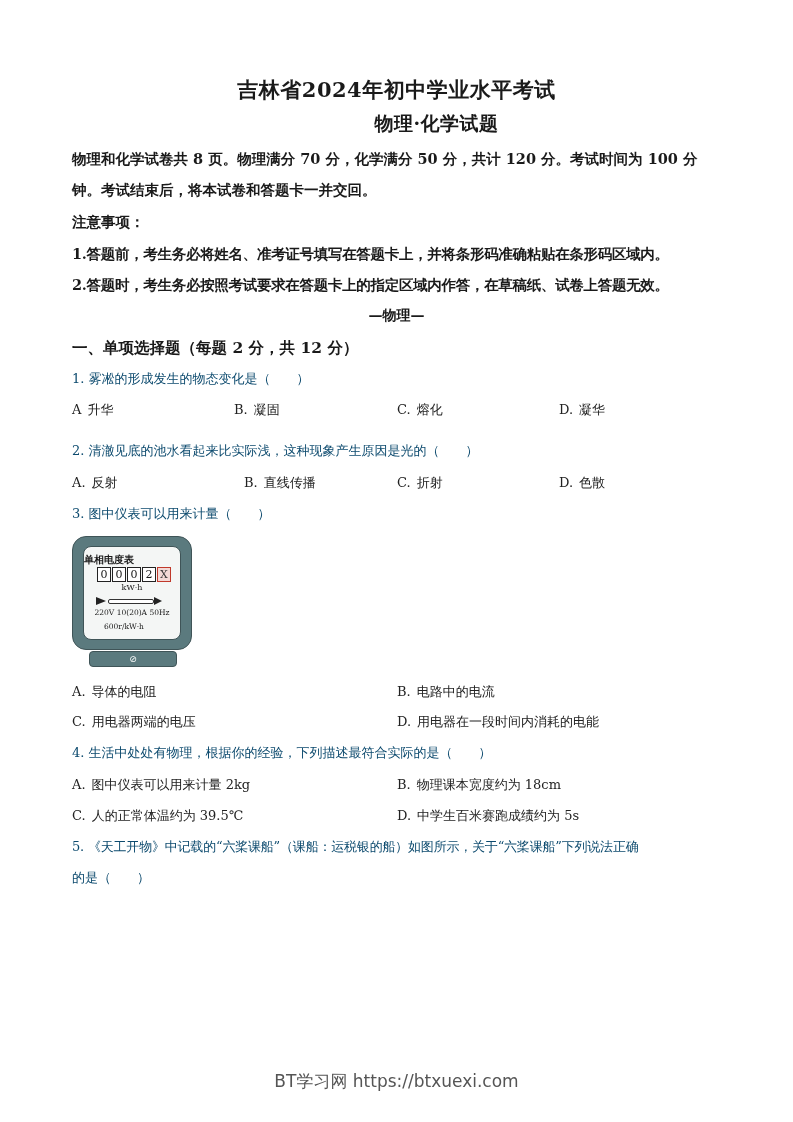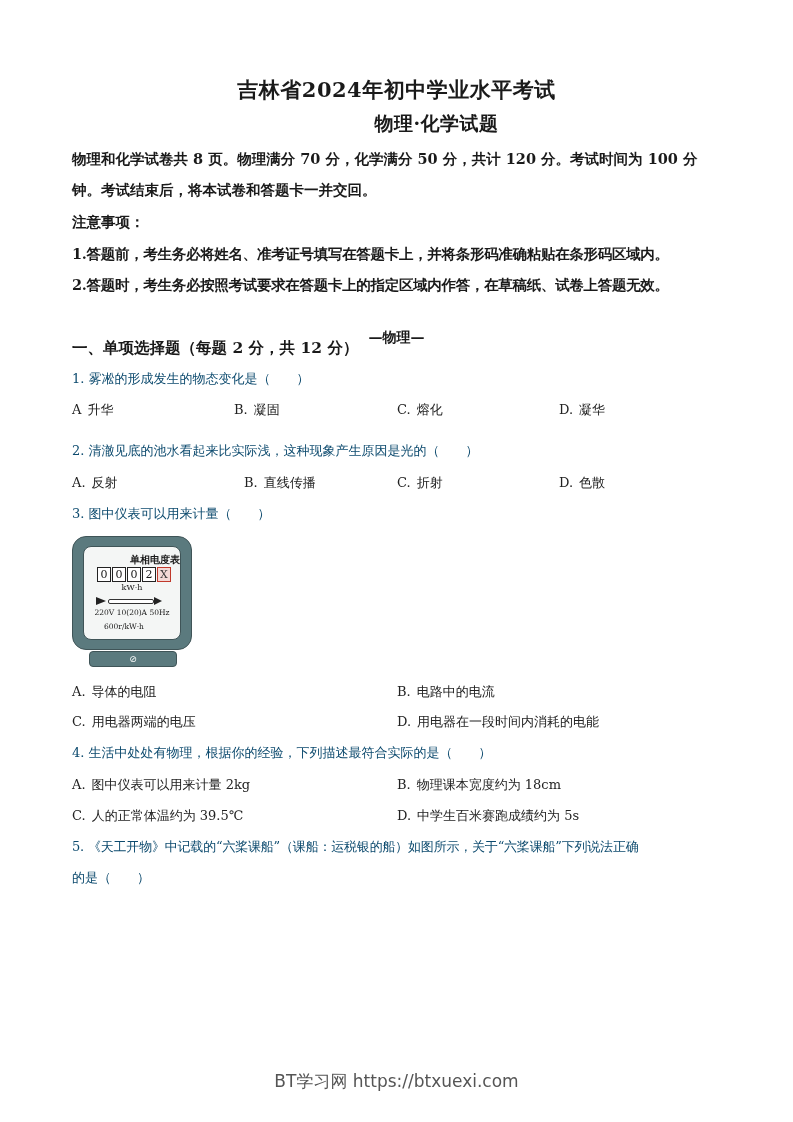--- a/index.html
+++ b/index.html
@@ -10,37 +10,37 @@
   }
   .abs { position: absolute; }
   .title {
     left: 0; width: 793px; text-align: center;
     font-weight: bold; font-size: 21px; letter-spacing: 0.5px;
   }
   .title1 { top: 76px; }
   .title2 { top: 111px; font-size: 19px; padding-left: 40px; }
   .line { position: absolute; left: 72px; font-size: 13.5px; white-space: nowrap; }
   .boldline { font-weight: bold; font-size: 14.5px; }
-  .section-divider { left: 0; width: 793px; text-align: center; font-size: 14px; font-weight: bold; margin-top: 22px; }
+  .section-divider { left: 0; width: 793px; text-align: center; font-size: 14px; font-weight: bold; }
   .section-header { left: 72px; font-size: 15.5px; font-weight: bold; }
   .q { position: absolute; left: 72px; font-size: 13px; white-space: nowrap; color: #0c4a6e; }
   .opt { position: absolute; font-size: 13px; white-space: nowrap; color: #222; }
   .opt .lbl { margin-right: 6px; }
 
   
   .meter { left: 72px; top: 536px; width: 120px; height: 134px; }
   .meter-body {
     position: absolute; left: 0; top: 0; width: 118px; height: 112px;
     background: #5b7a7e; border: 1px solid #3f5457; border-radius: 14px;
   }
   .meter-face {
     position: absolute; left: 10px; top: 9px; width: 96px; height: 92px;
     background: #f4f6f5; border: 1px solid #3f5457; border-radius: 8px;
   }
-  .meter-title { position: absolute; top: 6px; left: 0; width: 96px; text-align: right; font-size: 10px; font-weight: bold; font-family: "DejaVu Sans", sans-serif; }
+  .meter-title { position: absolute; top: 6px; left: 0; width: 96px; text-align: left; font-size: 10px; font-weight: bold; font-family: "DejaVu Sans", sans-serif; }
   .digits { position: absolute; top: 20px; left: 13px; display: flex; }
   .digit {
     width: 12px; height: 13px; border: 1px solid #222; margin-right: 1px;
     font-size: 11px; line-height: 13px; text-align: center; background: #fff;
     font-family: "DejaVu Serif", serif;
   }
   .digit.red { border-color: #c0392b; background: #f3d9d6; color: #333; }
   .unit { position: absolute; top: 36px; left: 0; width: 96px; text-align: center; font-size: 8px; }
   .arrow-row { position: absolute; top: 50px; left: 12px; width: 72px; height: 8px; }
   .arrow-row .shaft { position: absolute; left: 12px; top: 2px; width: 44px; height: 3px; border: 1px solid #333; border-radius: 2px; background:#fff; }

